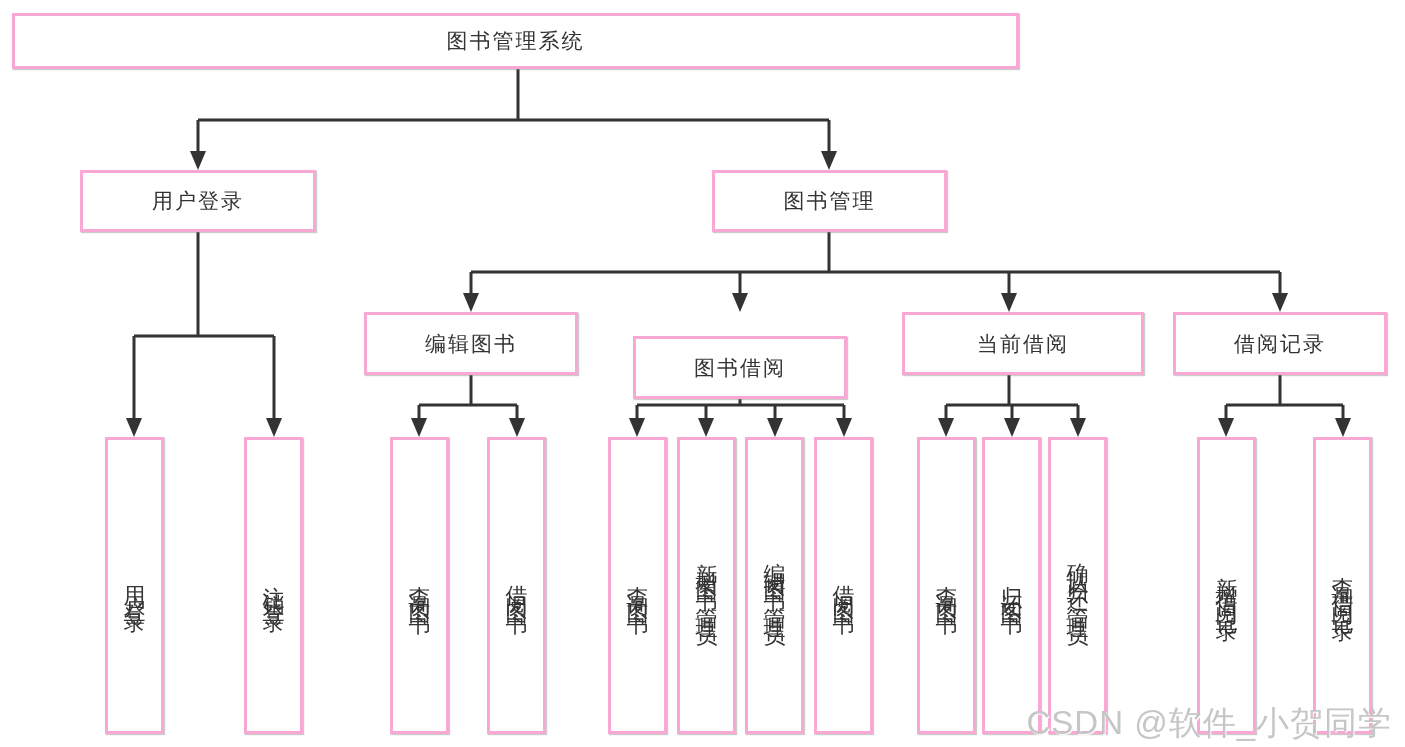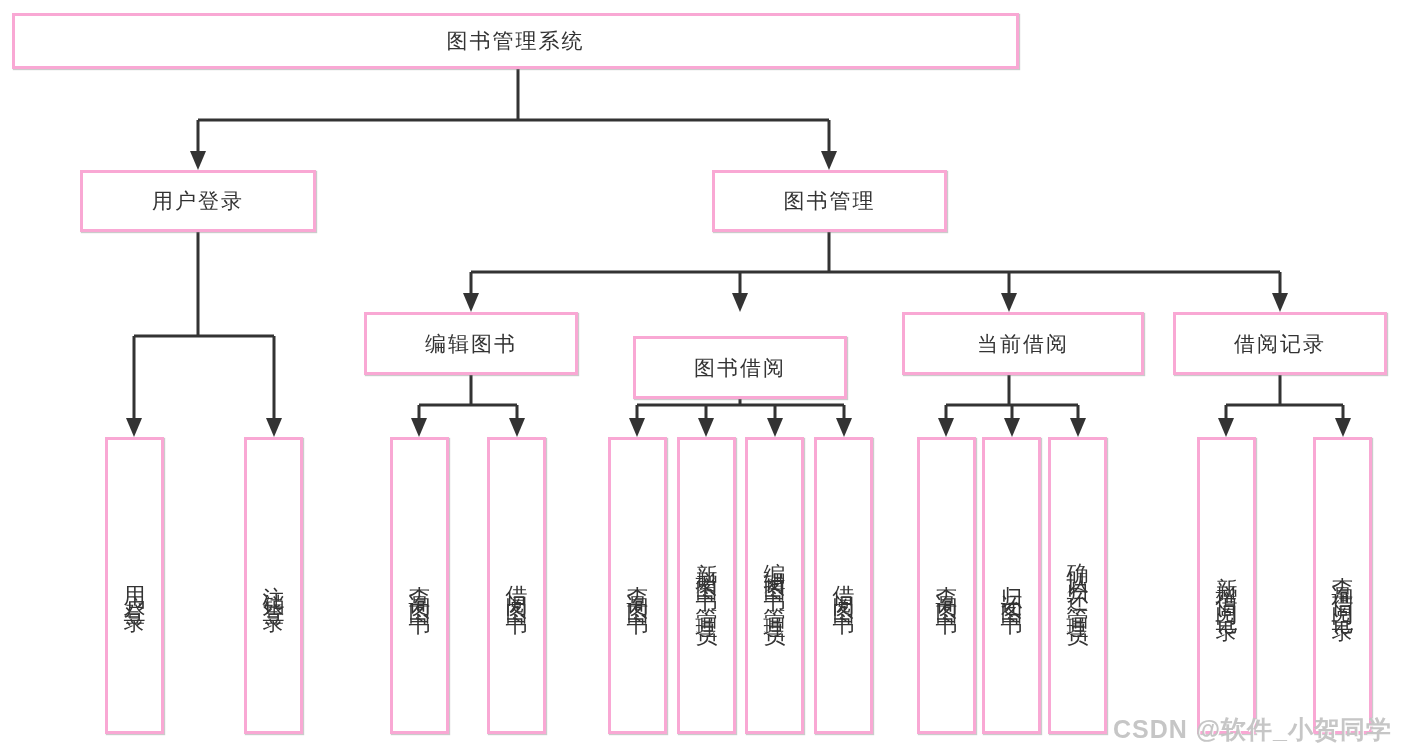--- a/index.html
+++ b/index.html
@@ -51,27 +51,26 @@
   #l-bor-0   { left: 608px; }  #l-bor-1   { left: 677px; }
   #l-bor-2   { left: 745px; }  #l-bor-3   { left: 814px; }
   #l-cur-0   { left: 917px; }  #l-cur-1   { left: 982px; }
   #l-cur-2   { left: 1048px; }
   #l-rec-0   { left: 1197px; } #l-rec-1   { left: 1313px; }
 
   #watermark {
     position: absolute;
     right: 13px;
     bottom: 1px;
-    font-size: 25px;
+    font-size: 33px;
     letter-spacing: 1px;
     color: rgba(195,195,195,0.95);
     text-shadow: 1px 1px 0 #ffffff;
     z-index: 5;
     white-space: nowrap;
-    font-weight: bold;
   }
 </style>
 </head>
 <body>
 
 <div id="stage">
 
   <svg id="wires" viewBox="0 0 1405 747" xmlns="http://www.w3.org/2000/svg">
     <g>
       <path d="M518 69 V120 M198 120 H829 M198 120 V153 M829 120 V153"></path>

